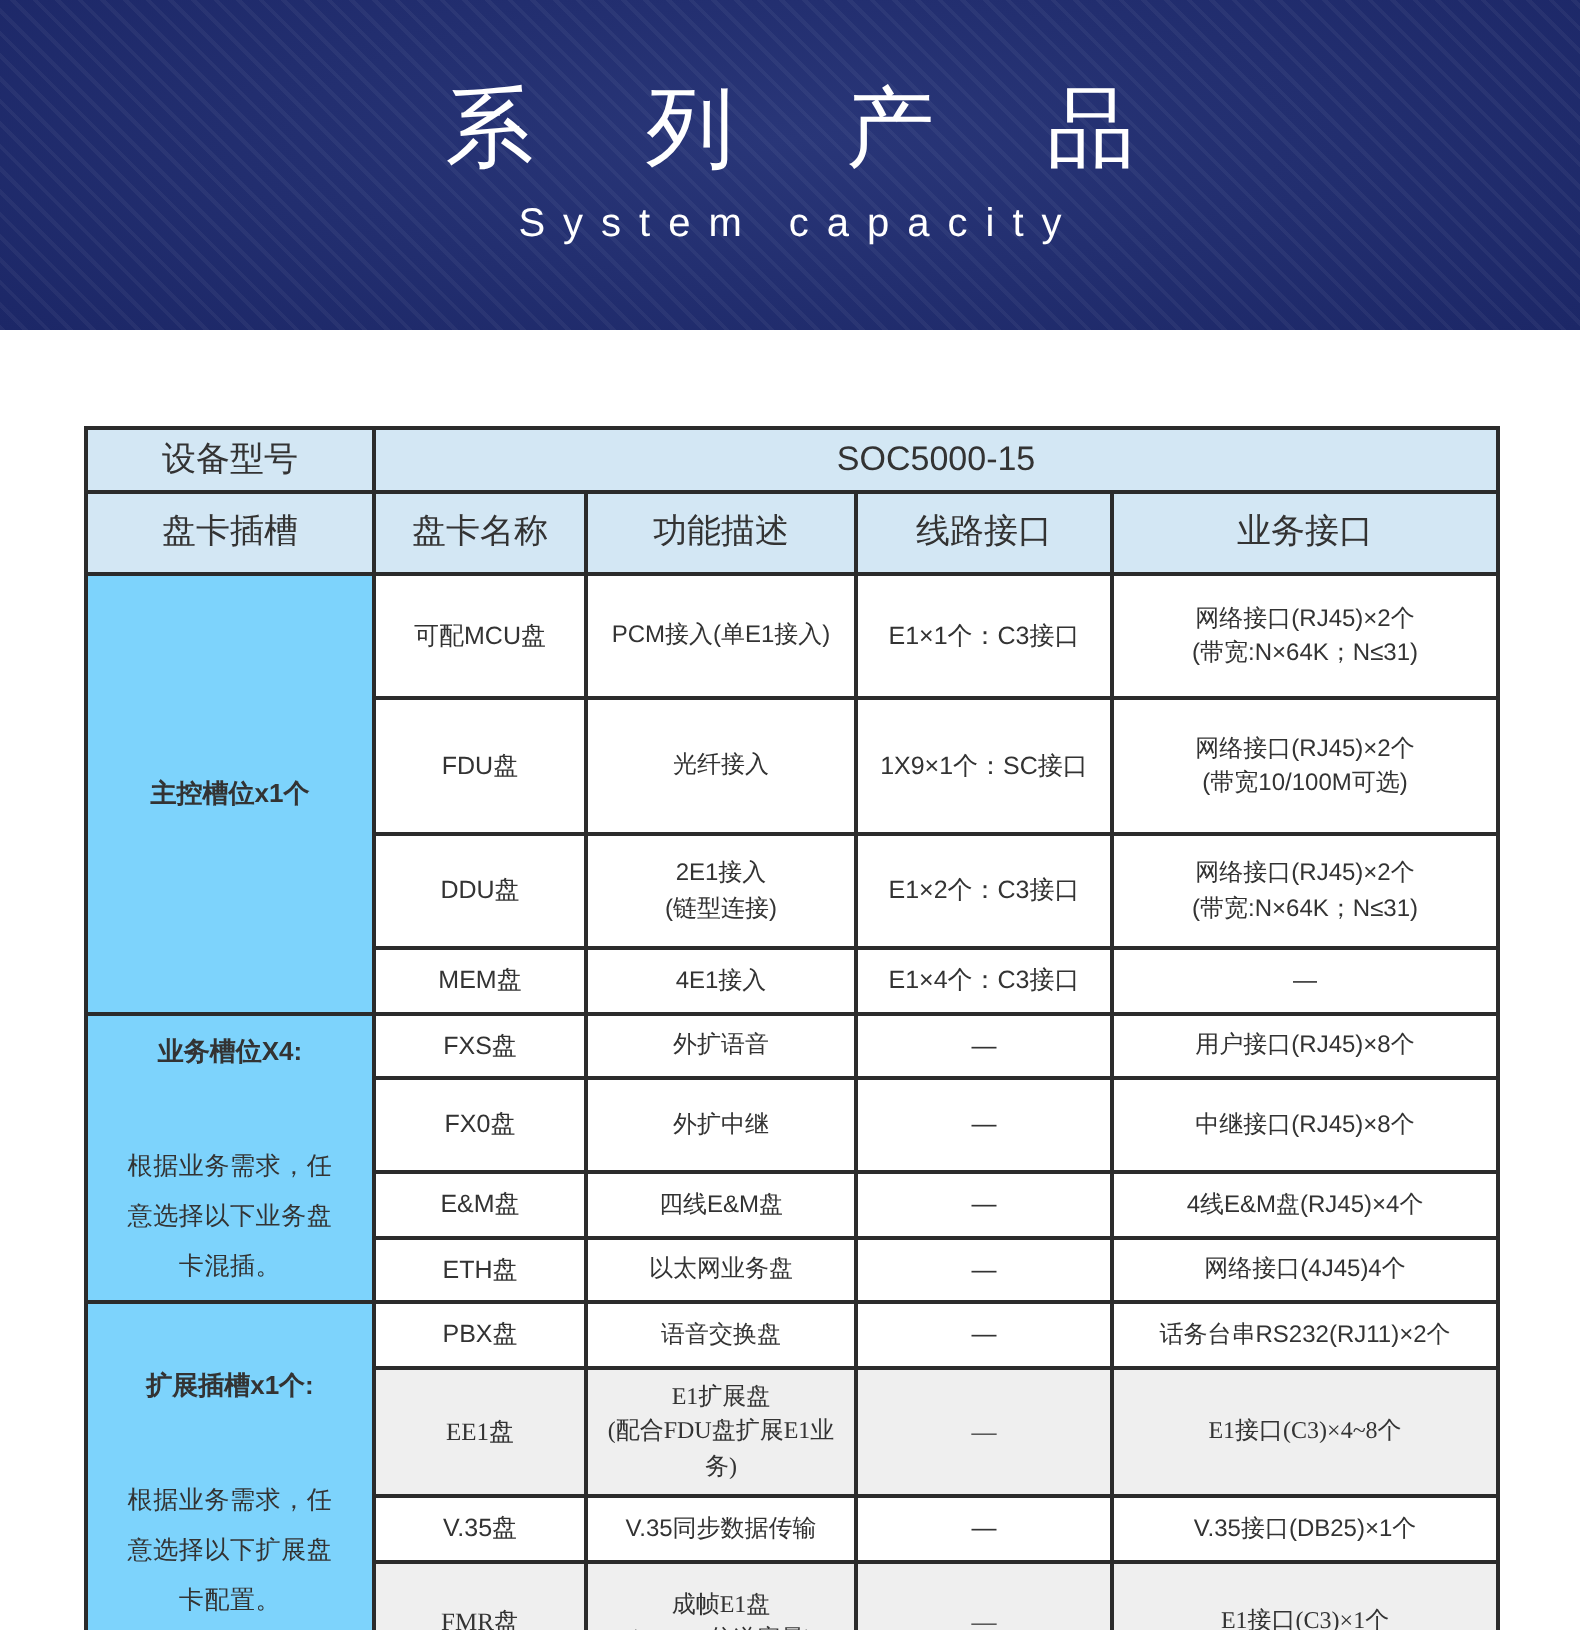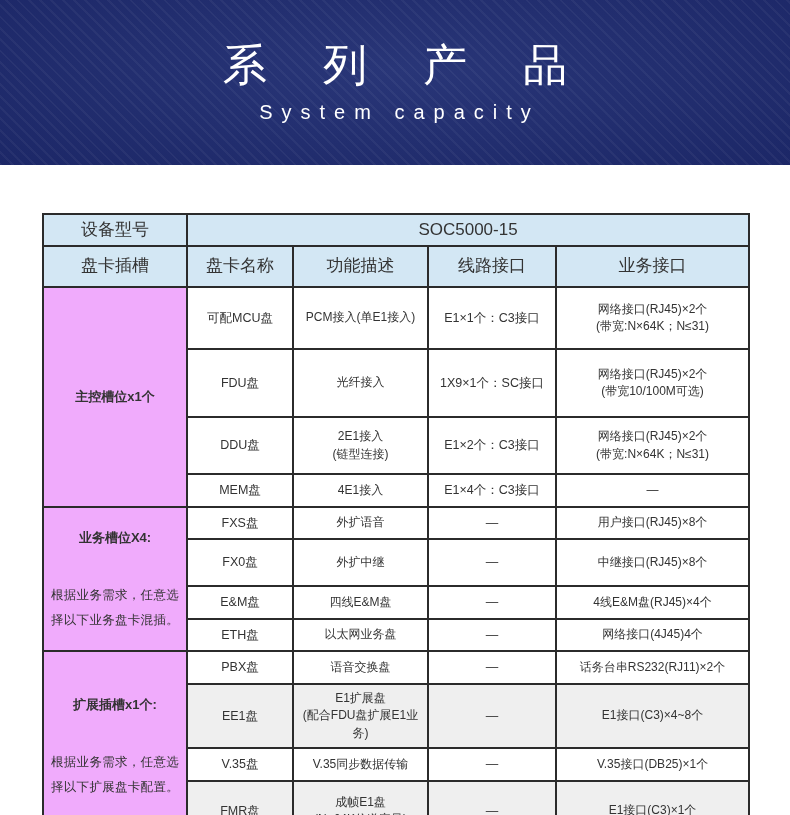--- a/index.html
+++ b/index.html
@@ -39,24 +39,24 @@
     border-collapse:collapse;table-layout:fixed;width:706px;
     font-size:12.5px;color:var(--text);
   }
   td{
     border:2px solid var(--border);
     text-align:center;vertical-align:middle;
     padding:2px 3px;line-height:1.45;
     overflow:hidden;
   }
   tr.hl td{background:var(--header_bg);font-size:17px;}
-  tr.grey td{background:var(--shaded_bg);}
+  tr.grey td{background:var(--shaded_bg);font-family:Liberation Serif, serif;}
   td.pre{white-space:pre-line;font-size:12px;}
   td.name{font-size:12.5px;}
-  td.group-cell{background:#f0abfc;padding:2px 4px;}
+  td.group-cell{background:#7dd3fc;padding:2px 16px;}
   .g-title{font-weight:bold;font-size:13px;line-height:2;}
   .g-desc{font-size:12.5px;line-height:2;text-align:center;letter-spacing:0.3px;margin-top:32px;}
 </style>
 </head>
 <body>
 
 <header class="banner">
   <h1>系 列 产 品</h1>
   <div class="subtitle">System capacity</div>
 </header>

